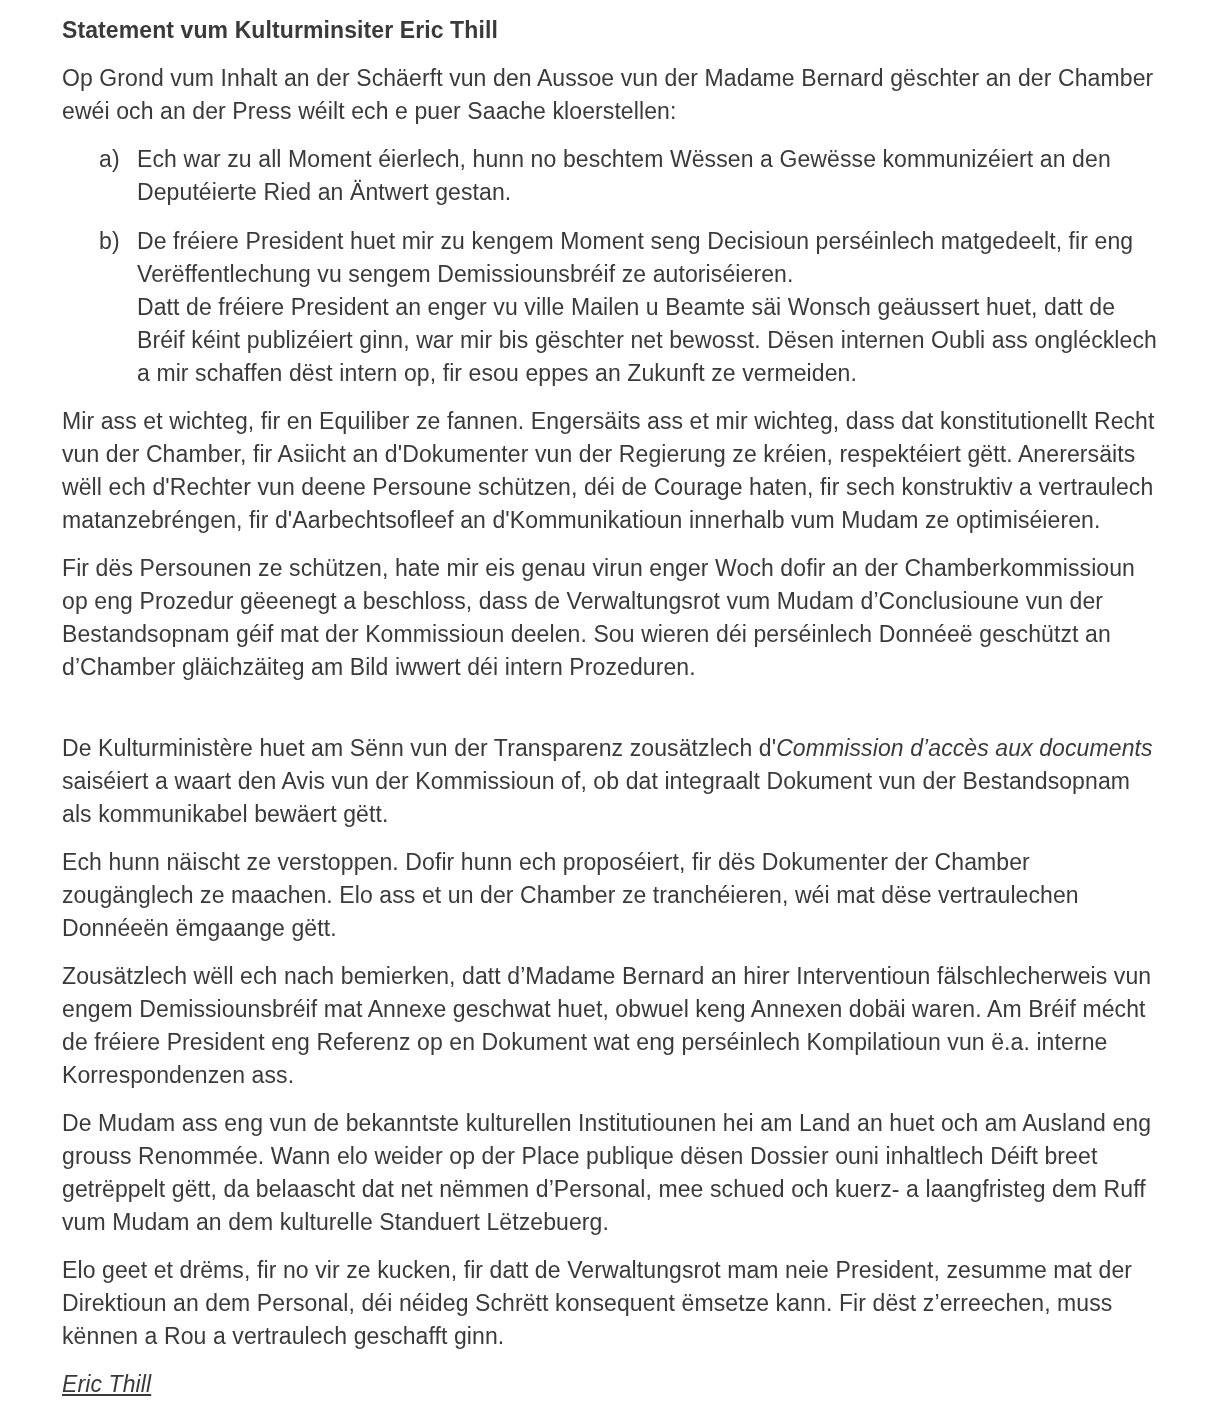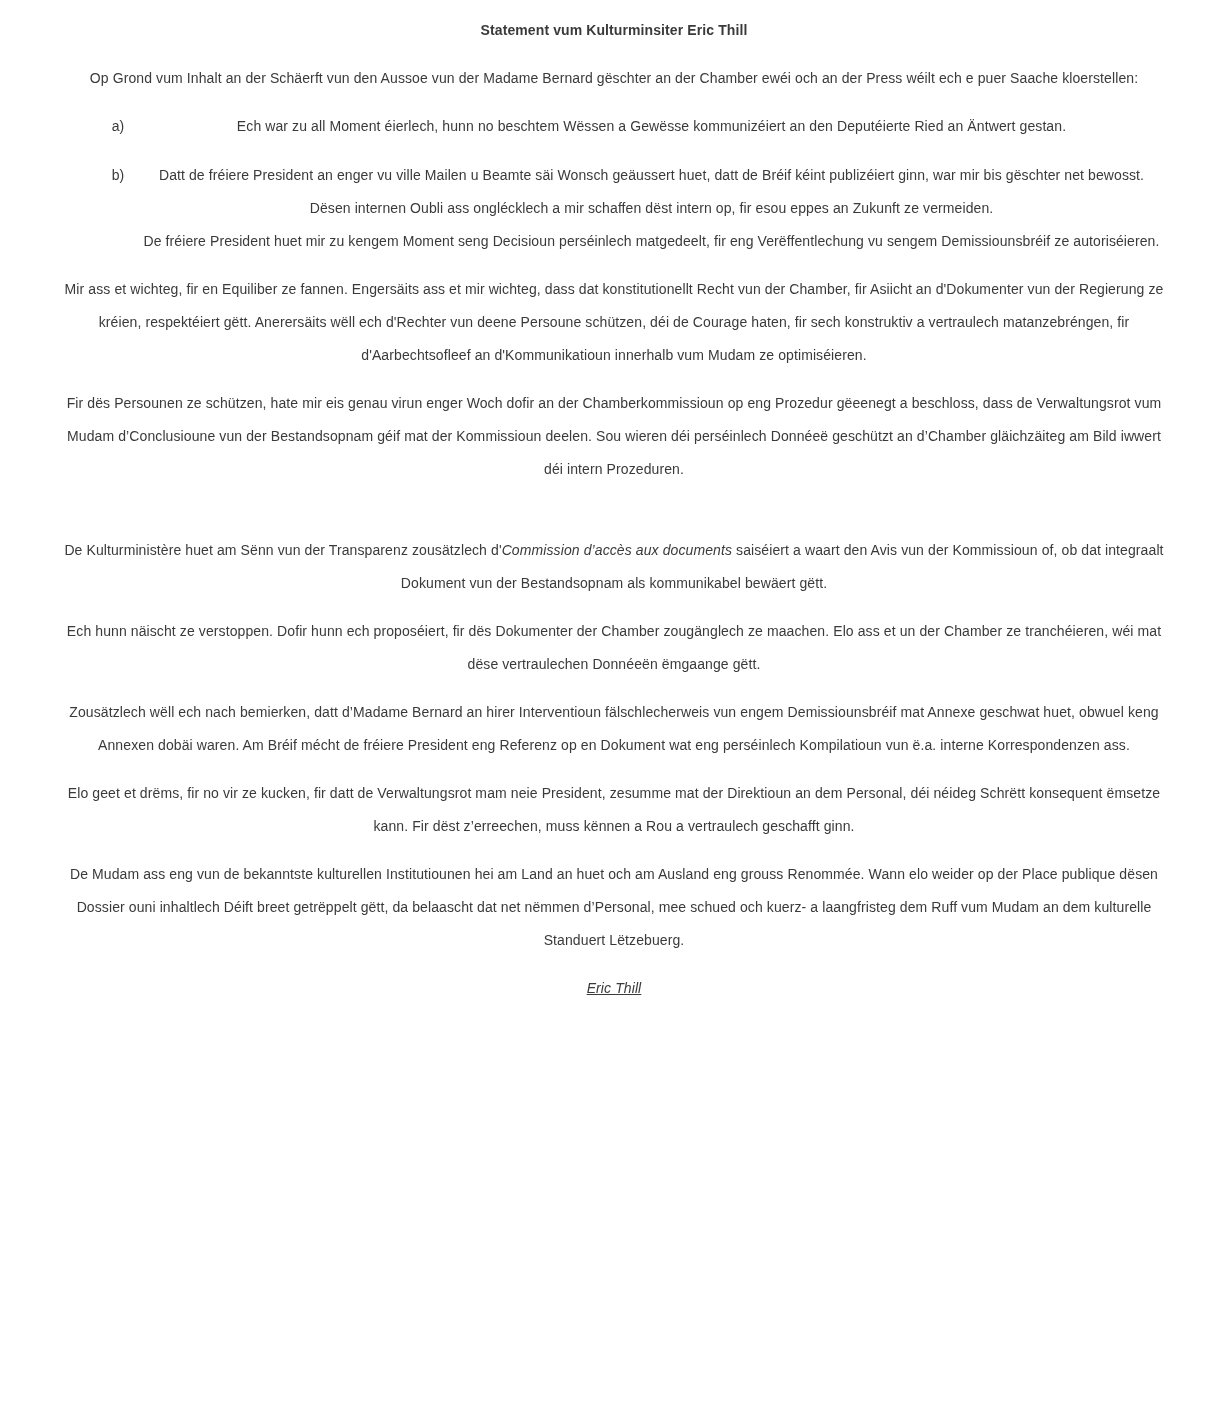--- a/index.html
+++ b/index.html
@@ -10,24 +10,23 @@
     font-family: "Liberation Sans", "DejaVu Sans", sans-serif;
     color: #3a3a3a;
     position: relative;
     overflow: hidden;
   }
   .page {
     padding: 14px 58px 0 62px;
   }
   .doc {
     max-width: 1106px;
-    font-size: 14px;
+    font-size: 23px;
     line-height: 33px;
     letter-spacing: 0.1px;
-    text-align: center;
   }
   .doc-title {
     font-weight: bold;
     margin-bottom: 15px;
   }
   .para {
     margin-bottom: 15px;
   }
   .list {
     margin-bottom: 15px;
@@ -63,39 +62,39 @@
     <div class="list">
 
       <div class="list-item">
         <div class="list-marker">a)</div>
         <div class="list-body">Ech war zu all Moment éierlech, hunn no beschtem Wëssen a Gewësse kommunizéiert an den Deputéierte Ried an Äntwert gestan.</div>
       </div>
 
       <div class="list-item">
         <div class="list-marker">b)</div>
         <div class="list-body">
+          <div>De fréiere President huet mir zu kengem Moment seng Decisioun perséinlech matgedeelt, fir eng Verëffentlechung vu sengem Demissiounsbréif ze autoriséieren.</div>
           <div>Datt de fréiere President an enger vu ville Mailen u Beamte säi Wonsch geäussert huet, datt de Bréif kéint publizéiert ginn, war mir bis gëschter net bewosst. Dësen internen Oubli ass onglécklech a mir schaffen dëst intern op, fir esou eppes an Zukunft ze vermeiden.</div>
-          <div>De fréiere President huet mir zu kengem Moment seng Decisioun perséinlech matgedeelt, fir eng Verëffentlechung vu sengem Demissiounsbréif ze autoriséieren.</div>
         </div>
       </div>
 
     </div>
 
     <div class="para">Mir ass et wichteg, fir en Equiliber ze fannen. Engersäits ass et mir wichteg, dass dat konstitutionellt Recht vun der Chamber, fir Asiicht an d'Dokumenter vun der Regierung ze kréien, respektéiert gëtt. Anerersäits wëll ech d'Rechter vun deene Persoune schützen, déi de Courage haten, fir sech konstruktiv a vertraulech matanzebréngen, fir d'Aarbechtsofleef an d'Kommunikatioun innerhalb vum Mudam ze optimiséieren.</div>
 
     <div class="para">Fir dës Persounen ze schützen, hate mir eis genau virun enger Woch dofir an der Chamberkommissioun op eng Prozedur gëeenegt a beschloss, dass de Verwaltungsrot vum Mudam d’Conclusioune vun der Bestandsopnam géif mat der Kommissioun deelen. Sou wieren déi perséinlech Donnéeë geschützt an d’Chamber gläichzäiteg am Bild iwwert déi intern Prozeduren.</div>
 
     <div class="spacer-line"></div>
 
     <div class="para"><span>De Kulturministère huet am Sënn vun der Transparenz zousätzlech d'</span><span class="italic">Commission d’accès aux documents</span><span> saiséiert a waart den Avis vun der Kommissioun of, ob dat integraalt Dokument vun der Bestandsopnam als kommunikabel bewäert gëtt.</span></div>
 
     <div class="para">Ech hunn näischt ze verstoppen. Dofir hunn ech proposéiert, fir dës Dokumenter der Chamber zougänglech ze maachen. Elo ass et un der Chamber ze tranchéieren, wéi mat dëse vertraulechen Donnéeën ëmgaange gëtt.</div>
 
     <div class="para">Zousätzlech wëll ech nach bemierken, datt d’Madame Bernard an hirer Interventioun fälschlecherweis vun engem Demissiounsbréif mat Annexe geschwat huet, obwuel keng Annexen dobäi waren. Am Bréif mécht de fréiere President eng Referenz op en Dokument wat eng perséinlech Kompilatioun vun ë.a. interne Korrespondenzen ass.</div>
 
+    <div class="para">De Mudam ass eng vun de bekanntste kulturellen Institutiounen hei am Land an huet och am Ausland eng grouss Renommée. Wann elo weider op der Place publique dësen Dossier ouni inhaltlech Déift breet getrëppelt gëtt, da belaascht dat net nëmmen d’Personal, mee schued och kuerz- a laangfristeg dem Ruff vum Mudam an dem kulturelle Standuert Lëtzebuerg.</div>
+
     <div class="para">Elo geet et drëms, fir no vir ze kucken, fir datt de Verwaltungsrot mam neie President, zesumme mat der Direktioun an dem Personal, déi néideg Schrëtt konsequent ëmsetze kann. Fir dëst z’erreechen, muss kënnen a Rou a vertraulech geschafft ginn.</div>
-
-    <div class="para">De Mudam ass eng vun de bekanntste kulturellen Institutiounen hei am Land an huet och am Ausland eng grouss Renommée. Wann elo weider op der Place publique dësen Dossier ouni inhaltlech Déift breet getrëppelt gëtt, da belaascht dat net nëmmen d’Personal, mee schued och kuerz- a laangfristeg dem Ruff vum Mudam an dem kulturelle Standuert Lëtzebuerg.</div>
 
     <div class="signature">Eric Thill</div>
 
   </div>
 </div>
 
 </body></html>

